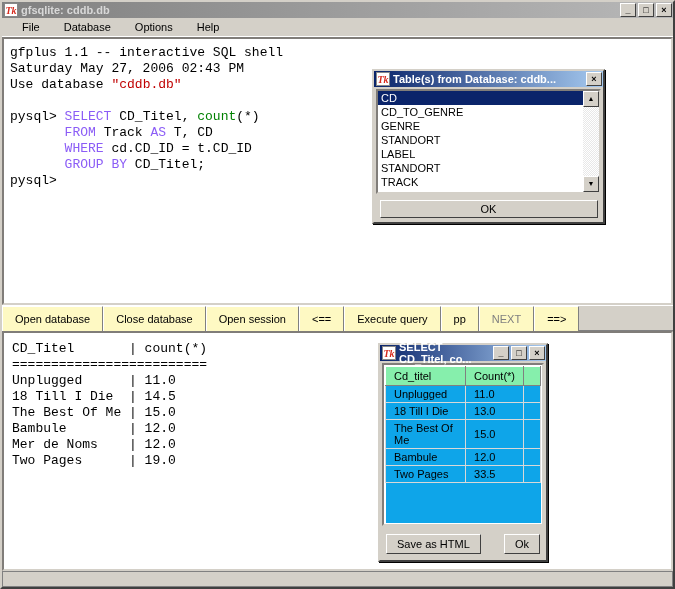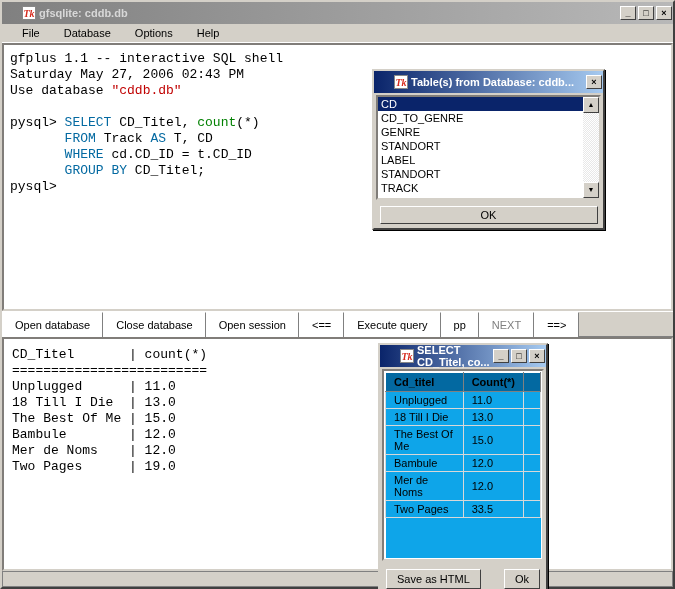--- a/index.html
+++ b/index.html
@@ -1,50 +1,50 @@
 <!DOCTYPE html>
 <html><head>
 <meta charset="utf-8">
 <style>
 * { box-sizing: border-box; margin: 0; padding: 0; }
 body { font-family: "Courier New", monospace; font-size: 12px; background: #d4d0c8; width: 675px; height: 589px; overflow: hidden; position: relative; }
-.title-bar { background: linear-gradient(to right, #0a246a, #a6caf0); color: #fff; height: 22px; display: flex; align-items: center; padding-left: 20px; font-family: Tahoma, sans-serif; font-size: 11px; font-weight: bold; }
+.title-bar { background: linear-gradient(to right, #0a246a, #a6caf0); color: #fff; height: 16px; display: flex; align-items: center; padding-left: 2px; font-family: Tahoma, sans-serif; font-size: 11px; font-weight: bold; }
 .title-bar.inactive { background: linear-gradient(to right, #808080, #b8b8b8); color: #d8d8d8; }
 .tk-icon { display: inline-block; width: 14px; height: 14px; background: #fff; font-size: 10px; line-height: 14px; text-align: center; font-weight: bold; font-style: italic; color: #d62a1d; margin-right: 3px; border: 1px solid #888; font-family: Georgia, serif; }
 .title-text { flex: 1; }
 .win-btns { display: flex; }
 .win-btn { width: 16px; height: 14px; background: #d4d0c8; border: 1px solid; border-color: #fff #404040 #404040 #fff; margin: 1px 1px; font-family: Arial, sans-serif; font-size: 9px; line-height: 12px; text-align: center; color: #000; cursor: default; font-weight: bold; }
 .menu-bar { background: #d4d0c8; height: 19px; display: flex; align-items: center; font-family: Tahoma, sans-serif; font-size: 11px; padding-left: 4px; border-bottom: 1px solid #fff; }
 .menu-item { padding: 2px 8px; cursor: default; margin-left: 8px; }
 .main-window { border: 2px solid; border-color: #d4d0c8 #404040 #404040 #d4d0c8; width: 675px; height: 589px; position: relative; background: #d4d0c8; display: flex; flex-direction: column; }
 .shell-pane { background: #fff; border: 2px inset #d4d0c8; height: 268px; padding: 6px; position: relative; overflow: hidden; font-size: 13px; line-height: 16px; white-space: pre; }
-.kw-blue { color: #0369a1; }
+.kw-blue { color: #8b5cf6; }
 .kw-green { color: #008000; }
 .kw-red { color: #c00000; }
 .toolbar { display: flex; background: #d4d0c8; border-top: 1px solid #fff; border-bottom: 1px solid #808080; height: 26px; align-items: stretch; }
-.tb-btn { font-family: Tahoma, sans-serif; font-size: 11px; background: #ffffff; border: 1px solid; border-color: #fff #808080 #808080 #fff; padding: 12px 12px; display: flex; align-items: center; justify-content: center; cursor: default; white-space: nowrap; }
+.tb-btn { font-family: Tahoma, sans-serif; font-size: 11px; background: #fef9c3; border: 1px solid; border-color: #fff #808080 #808080 #fff; padding: 12px 12px; display: flex; align-items: center; justify-content: center; cursor: default; white-space: nowrap; }
 .tb-btn.disabled { color: #808080; }
 .results-pane { background: #fff; border: 2px inset #d4d0c8; flex: 1; padding: 8px; font-size: 13px; line-height: 16px; white-space: pre; position: relative; }
 .scroll-h { height: 16px; background: #d4d0c8; border: 1px solid #808080; margin-top: 0; }
 .sub-window { position: absolute; background: #d4d0c8; border: 2px solid; border-color: #d4d0c8 #404040 #404040 #d4d0c8; box-shadow: 1px 1px 0 #000; }
 .tables-win { top: 69px; left: 372px; width: 233px; }
 .tables-list { background: #fff; border: 2px inset #d4d0c8; margin: 2px; font-family: Tahoma, sans-serif; font-size: 11px; position: relative; }
 .list-body { height: 101px; overflow: hidden; }
 .list-row { padding: 1px 3px; }
 .list-row.selected { background: #0a246a; color: #fff; }
 .v-scrollbar { position: absolute; right: 0; top: 0; width: 16px; height: 100%; background: #d4d0c8; display: flex; flex-direction: column; }
 .sb-btn { height: 16px; background: #d4d0c8; border: 1px solid; border-color: #fff #404040 #404040 #fff; font-size: 7px; text-align: center; line-height: 14px; }
 .sb-track { flex: 1; background: repeating-conic-gradient(#e8e8e8 0 25%, #fff 0 50%) 0 0/2px 2px; }
 .tables-ok { text-align: center; padding: 4px; }
 .tables-ok .ok-btn { display: inline-block; padding: 2px 0; width: 218px; border: 1px solid; border-color: #fff #404040 #404040 #fff; background: #d4d0c8; font-family: Tahoma, sans-serif; font-size: 11px; }
 .select-win { top: 343px; left: 378px; width: 170px; }
 .grid-wrap { background: #fff; border: 2px inset #d4d0c8; margin: 2px; padding: 1px; font-family: Tahoma, sans-serif; font-size: 11px; }
 .grid { border-collapse: collapse; }
 .grid th, .grid td { border: 1px solid; border-color: #fff #808080 #808080 #fff; padding: 3px 8px; text-align: left; font-weight: normal; }
-.grid th { background: #0369a1; border: 1px solid; border-color: #fff #808080 #808080 #fff; font-weight: bold; }
+.grid th { background: #86efac; border: 1px solid; border-color: #fff #808080 #808080 #fff; }
 .grid td { background: #0ea5e9; border: 1px solid #d8d8d8; padding: 2px 8px; }
 .select-footer { display: flex; justify-content: space-between; padding: 6px 6px; gap: 8px; }
 .small-btn { font-family: Tahoma, sans-serif; font-size: 11px; padding: 3px 10px; border: 1px solid; border-color: #fff #404040 #404040 #fff; background: #d4d0c8; cursor: default; }
 </style>
 </head>
 <body>
 
 <div class="main-window">
   <div class="title-bar inactive">
     <span class="tk-icon">Tk</span>
@@ -80,21 +80,21 @@
     <div class="tb-btn">&lt;==</div>
     <div class="tb-btn">Execute query</div>
     <div class="tb-btn">pp</div>
     <div class="tb-btn disabled">NEXT</div>
     <div class="tb-btn">==&gt;</div>
   </div>
 
   <div class="results-pane"><span>CD_Titel       | count(*)</span>
 <span>=========================</span>
 <span>Unplugged      | 11.0</span>
-<span>18 Till I Die  | 13.0</span>
+<span>18 Till I Die  | 14.5</span>
 <span>The Best Of Me | 15.0</span>
 <span>Bambule        | 12.0</span>
 <span>Mer de Noms    | 12.0</span>
 <span>Two Pages      | 19.0</span></div>
 
   <div class="scroll-h"></div>
 </div>
 
 <div class="sub-window tables-win">
   <div class="title-bar">
@@ -157,25 +157,20 @@
             <td>The Best Of Me</td>
             <td>15.0</td>
             <td></td>
           </tr>
       <tr>
             <td>Bambule</td>
             <td>12.0</td>
             <td></td>
           </tr>
       <tr>
-            <td>Mer de Noms</td>
-            <td>12.0</td>
-            <td></td>
-          </tr>
-      <tr>
             <td>Two Pages</td>
             <td>33.5</td>
             <td></td>
           </tr>
       <tr>
             <td colspan="3" style="height:40px;border:none"></td>
           </tr>
     </tbody>
       </table>
   </div>

